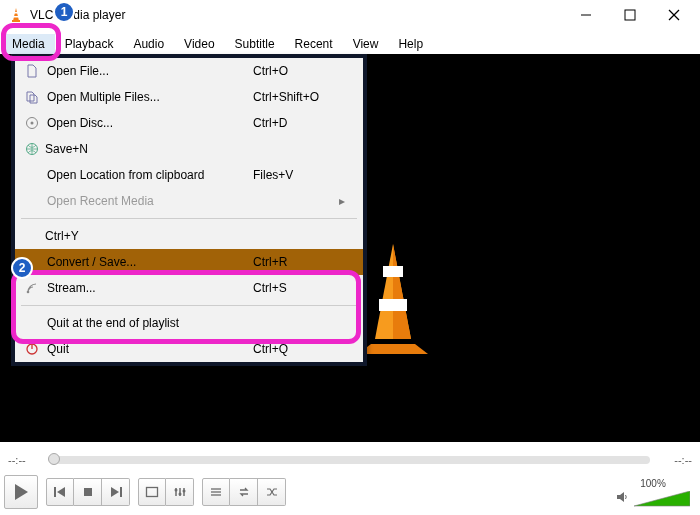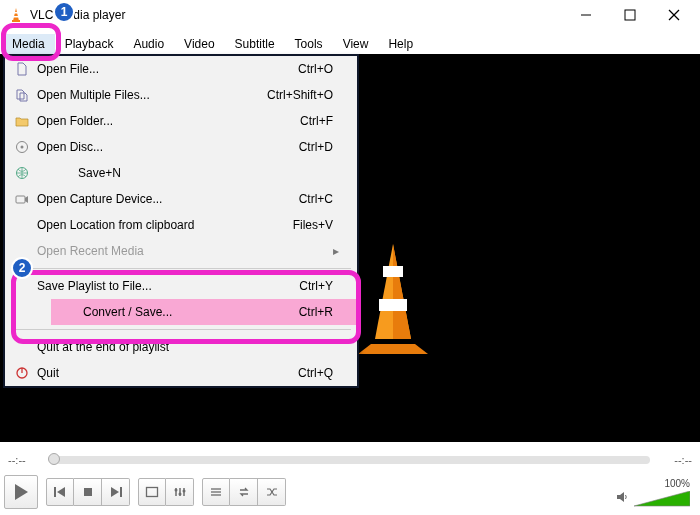--- a/index.html
+++ b/index.html
@@ -16,46 +16,46 @@
 .menu-bar { height: 24px; display: flex; align-items: flex-end; padding: 0 2px; background: #fff; }
 .menu-bar span { font-size: 12px; padding: 3px 10px; }
 .menu-bar span.open { background: #dceaf7; }
 
 
 .video-area { position: absolute; left: 0; right: 0; top: 54px; bottom: 73px; background: #000; display: flex; align-items: center; justify-content: center; }
 .cone { position: absolute; left: 348px; top: 190px; }
 .cone svg { display: block; }
 
 
-.menu-panel { position: absolute; left: 3px; top: 54px; width: 356px; background: #f2f2f2; border: 2px solid #0f172a; box-shadow: 2px 2px 4px rgba(0,0,0,.25); font-size: 12px; z-index: 10; }
+.menu-panel { position: absolute; left: 11px; top: 54px; width: 356px; background: #f2f2f2; border: 4px solid #0f172a; box-shadow: 2px 2px 4px rgba(0,0,0,.25); font-size: 12px; z-index: 10; }
 .menu-item { display: flex; align-items: center; height: 26px; padding: 0 10px 0 4px; }
 .menu-item.disabled { color: #9a9a9a; }
-.menu-item.hover { background: #f9a8d4; margin-left: 46px; }
+.menu-item.hover { background: #a16207; }
 .mi-icon { width: 26px; display: flex; align-items: center; justify-content: center; }
 .mi-label { flex: 1; padding-left: 2px; }
-.mi-accel { width: 86px; text-align: right; }
+.mi-accel { width: 86px; text-align: left; }
 .mi-sub { width: 14px; color: #777; }
 .menu-sep { height: 1px; background: #cdcdcd; margin: 4px 6px; }
 
 
 .progress-row { position: absolute; left: 8px; right: 8px; bottom: 45px; display: flex; align-items: center; height: 20px; }
 .time { font-size: 11px; color: #555; width: 36px; }
 .track { flex: 1; height: 8px; border-radius: 4px; background: #e2e2e2; margin: 0 6px; position: relative; }
 .knob { width: 12px; height: 12px; background: #e2e2e2; border: 1px solid #a9a9a9; border-radius: 50%; position: absolute; left: -2px; top: -3px; }
 
 
 .controls { position: absolute; left: 4px; right: 4px; bottom: 4px; height: 38px; display: flex; align-items: center; gap: 8px; }
 .ctl-btn { height: 28px; border: 1px solid #b5b5b5; background: linear-gradient(#fff,#ececec); border-radius: 2px; display: flex; align-items: center; justify-content: center; }
 .play-btn { width: 34px; height: 34px; }
 .triple { display: flex; }
 .triple .ctl-btn { width: 28px; border-radius: 0; }
 .triple .ctl-btn:first-child { border-radius: 2px 0 0 2px; }
 .triple .ctl-btn:last-child { border-radius: 0 2px 2px 0; border-left: none; }
 .triple .ctl-btn + .ctl-btn { border-left: none; }
-.vol-box { margin-left: auto; display: flex; flex-direction: column; align-items: flex-end; padding-right: 6px; }
+.vol-box { margin-left: auto; display: flex; flex-direction: column; align-items: center; padding-right: 6px; }
 .vol-pct { font-size: 10px; color: #444; margin-bottom: 1px; }
 .vol-tri { position: relative; width: 56px; height: 16px; }
 .vol-tri svg { display: block; }
 .mute-icon { font-size: 13px; color: #555; margin-right: 4px; align-self: flex-end; }
 
 
 .call-out { position: absolute; border: 5px solid #ed27c9; border-radius: 12px; pointer-events: none; z-index: 20; }
 .co1 { left: 1px; top: 23px; width: 60px; height: 38px; }
 .co2 { left: 11px; top: 270px; width: 350px; height: 74px; }
 .badge { position: absolute; width: 22px; height: 22px; border-radius: 50%; background: #1f5fc3; border: 2px solid #fff; color: #fff; font-size: 12px; font-weight: bold; display: flex; align-items: center; justify-content: center; z-index: 21; }
@@ -97,21 +97,21 @@
       </div>
   </div>
 </div>
 
 <div class="menu-bar">
   <span class="open">Media</span>
   <span>Playback</span>
   <span>Audio</span>
   <span>Video</span>
   <span>Subtitle</span>
-  <span>Tools</span>
+  <span>Recent</span>
   <span>View</span>
   <span>Help</span>
 </div>
 
 <div class="video-area">
   <div class="cone">
     <svg width="90" height="110" viewBox="0 0 90 110">
       <polygon points="23,100 67,100 80,110 10,110" fill="#e87c0c"></polygon>
       <polygon points="45,0 63,95 27,95" fill="#f79b1e"></polygon>
       <polygon points="45,0 63,95 45,95" fill="#e87c0c"></polygon>
@@ -138,82 +138,71 @@
           <path d="M2 2h5l2 2v7H2z M5 5h5l2 2v6H5z" fill="none" stroke="#77a" stroke-width="1"></path>
         </svg>
       </span>
       <span class="mi-label">Open Multiple Files...</span>
       <span class="mi-accel">Ctrl+Shift+O</span>
       <span class="mi-sub"></span>
     </div>
     <div class="menu-item">
       <span class="mi-icon">
         <svg class="ic" viewBox="0 0 14 14">
-          <path d="M1 4h4l1 1h7v7H1z" fill="#f3c96b" stroke="#b58a2a" stroke-width="0.7"></path>
-        </svg>
-      </span>
-      <span class="mi-label">Open Folder...</span>
-      <span class="mi-accel">Ctrl+F</span>
-      <span class="mi-sub"></span>
-    </div>
-    <div class="menu-item">
-      <span class="mi-icon">
-        <svg class="ic" viewBox="0 0 14 14">
           <circle cx="7" cy="7" r="5.5" fill="none" stroke="#888" stroke-width="1"></circle>
           <circle cx="7" cy="7" r="1.5" fill="#888"></circle>
         </svg>
       </span>
       <span class="mi-label">Open Disc...</span>
       <span class="mi-accel">Ctrl+D</span>
       <span class="mi-sub"></span>
     </div>
     <div class="menu-item">
       <span class="mi-icon">
         <svg class="ic" viewBox="0 0 14 14">
           <circle cx="7" cy="7" r="5.5" fill="none" stroke="#5a8" stroke-width="1"></circle>
           <path d="M1.5 7h11M7 1.5v11M3 3c2 3 6 3 8 0M3 11c2-3 6-3 8 0" fill="none" stroke="#5a8" stroke-width="0.8"></path>
         </svg>
       </span>
       <span class="mi-accel">Save+N</span>
-      <span class="mi-sub"></span>
-    </div>
-    <div class="menu-item">
-      <span class="mi-icon">
-        <svg class="ic" viewBox="0 0 14 14">
-          <rect x="1" y="4" width="9" height="7" rx="1" fill="none" stroke="#888" stroke-width="1"></rect>
-          <polygon points="10,6 13,4 13,11 10,9" fill="#888"></polygon>
-        </svg>
-      </span>
-      <span class="mi-label">Open Capture Device...</span>
-      <span class="mi-accel">Ctrl+C</span>
       <span class="mi-sub"></span>
     </div>
     <div class="menu-item">
       <span class="mi-icon"></span>
       <span class="mi-label">Open Location from clipboard</span>
       <span class="mi-accel">Files+V</span>
       <span class="mi-sub"></span>
     </div>
     <div class="menu-item disabled">
       <span class="mi-icon"></span>
       <span class="mi-label">Open Recent Media</span>
       <span class="mi-accel"></span>
       <span class="mi-sub">▸</span>
     </div>
     <div class="menu-sep"></div>
     <div class="menu-item">
       <span class="mi-icon"></span>
-      <span class="mi-label">Save Playlist to File...</span>
       <span class="mi-accel">Ctrl+Y</span>
       <span class="mi-sub"></span>
     </div>
     <div class="menu-item hover">
       <span class="mi-icon"></span>
       <span class="mi-label">Convert / Save...</span>
       <span class="mi-accel">Ctrl+R</span>
+      <span class="mi-sub"></span>
+    </div>
+    <div class="menu-item">
+      <span class="mi-icon">
+        <svg class="ic" viewBox="0 0 14 14">
+          <path d="M3 11a8 8 0 018-8M3 11a5 5 0 015-5" fill="none" stroke="#888" stroke-width="1.2"></path>
+          <circle cx="3" cy="11" r="1.3" fill="#888"></circle>
+        </svg>
+      </span>
+      <span class="mi-label">Stream...</span>
+      <span class="mi-accel">Ctrl+S</span>
       <span class="mi-sub"></span>
     </div>
     <div class="menu-sep"></div>
     <div class="menu-item">
       <span class="mi-icon"></span>
       <span class="mi-label">Quit at the end of playlist</span>
       <span class="mi-accel"></span>
       <span class="mi-sub"></span>
     </div>
     <div class="menu-item">

